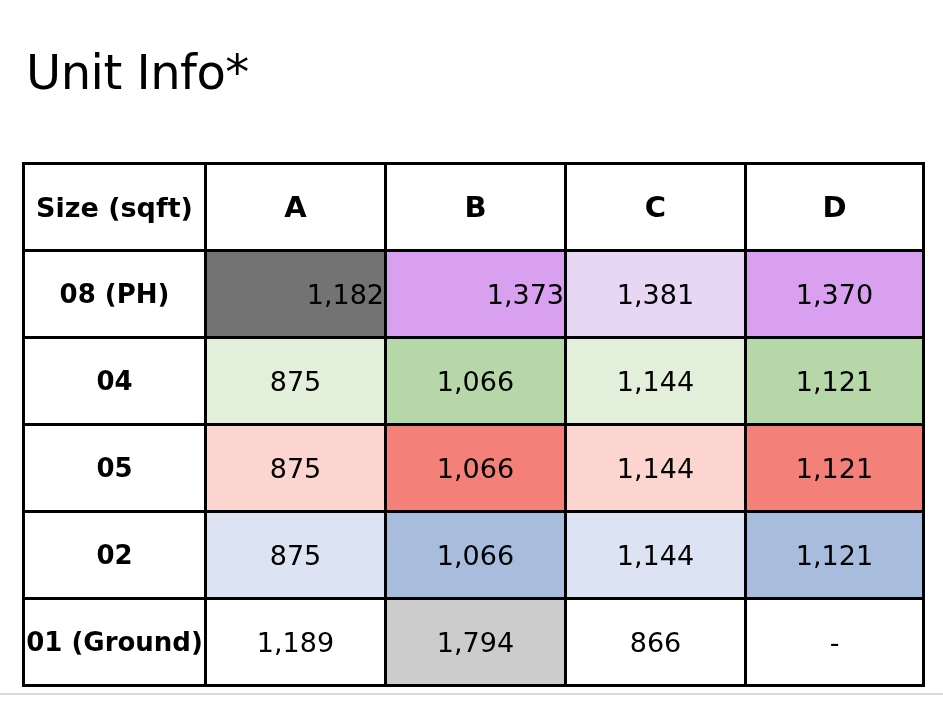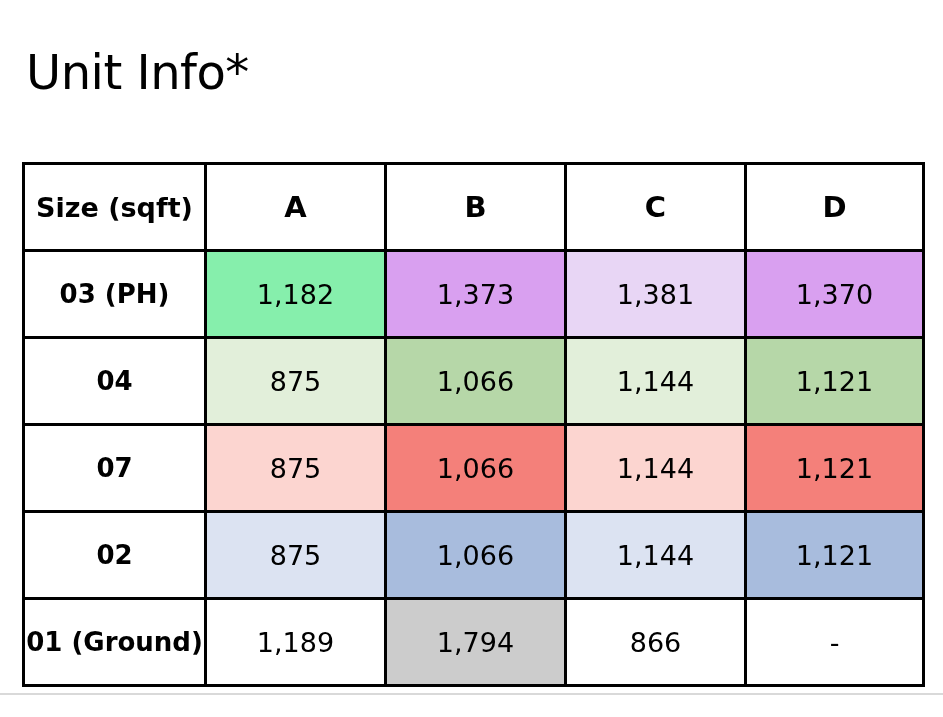--- a/index.html
+++ b/index.html
@@ -100,35 +100,35 @@
         <tr>
           <th>Size (sqft)</th>
           <th class="col-letter">A</th>
           <th class="col-letter">B</th>
           <th class="col-letter">C</th>
           <th class="col-letter">D</th>
         </tr>
       </thead>
       <tbody>
         <tr>
-          <th class="row-head">03 (PH)</th>
-          <td style="background-color: #86efac;">1,182</td>
-          <td style="background-color: rgb(217, 160, 240);">1,373</td>
+          <th class="row-head">08 (PH)</th>
+          <td style="background-color: #737373; text-align: right;">1,182</td>
+          <td style="background-color: rgb(217, 160, 240); text-align: right;">1,373</td>
           <td style="background-color: rgb(232, 214, 245);">1,381</td>
           <td style="background-color: rgb(217, 160, 240);">1,370</td>
         </tr>
         <tr>
           <th class="row-head">04</th>
           <td style="background-color: rgb(226, 239, 218);">875</td>
           <td style="background-color: rgb(182, 215, 168);">1,066</td>
           <td style="background-color: rgb(226, 239, 218);">1,144</td>
           <td style="background-color: rgb(182, 215, 168);">1,121</td>
         </tr>
         <tr>
-          <th class="row-head">07</th>
+          <th class="row-head">05</th>
           <td style="background-color: rgb(252, 213, 208);">875</td>
           <td style="background-color: rgb(244, 128, 122);">1,066</td>
           <td style="background-color: rgb(252, 213, 208);">1,144</td>
           <td style="background-color: rgb(244, 128, 122);">1,121</td>
         </tr>
         <tr>
           <th class="row-head">02</th>
           <td style="background-color: rgb(220, 227, 242);">875</td>
           <td style="background-color: rgb(168, 188, 221);">1,066</td>
           <td style="background-color: rgb(220, 227, 242);">1,144</td>

